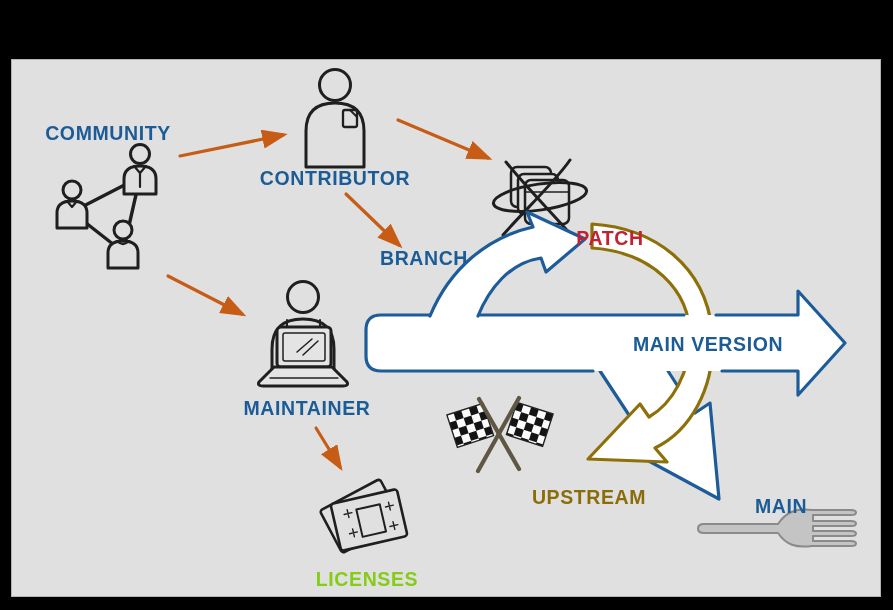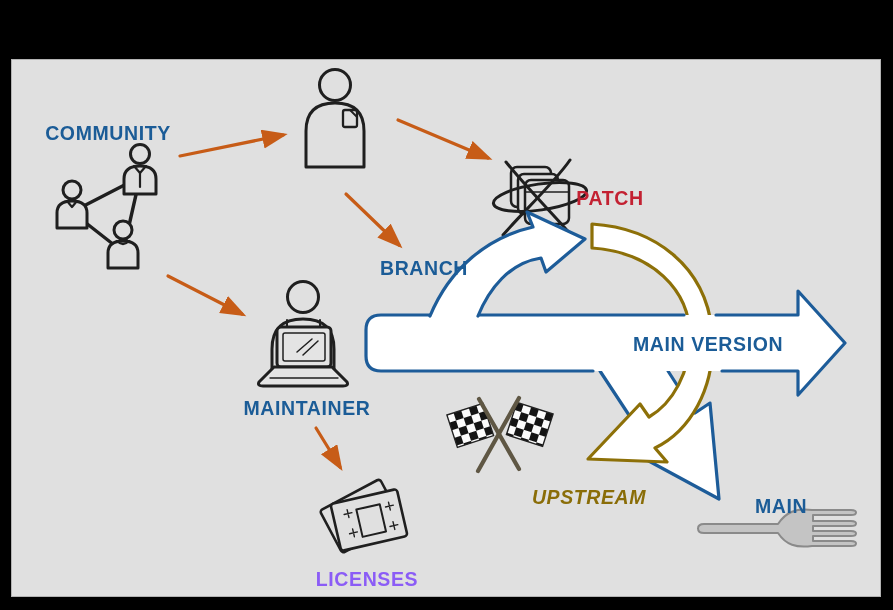--- a/index.html
+++ b/index.html
@@ -4,23 +4,23 @@
 <style>
   html,body{margin:0;padding:0;background:#000;}
   .stage{position:relative;width:893px;height:598px;background:#000;overflow:hidden;
          font-family:"Liberation Sans", sans-serif;}
   .panel{position:absolute;left:11px;top:59px;width:870px;height:538px;
          background:#e0e0e0;border:1px solid #b3b3b3;box-sizing:border-box;}
   svg.scene{position:absolute;left:0;top:0;width:893px;height:610px;}
   .lbl{position:absolute;transform:translate(-50%,-50%);font-weight:bold;
        font-size:19.5px;letter-spacing:0.6px;white-space:nowrap;z-index:5;}
   .lbl-blue{color:#1b5c97;}
-  .lbl-red{color:#c32132;}
+  .lbl-red{color:#c32132;margin-top:40px;}
   .lbl-olive{color:#8a6d08;}
-  .lbl-black{color:#8b5cf6;}
+  .lbl-black{color:#84cc16;}
 </style>
 </head>
 <body>
 
 <div class="stage">
   <div class="panel"></div>
 
   <svg class="scene" viewBox="0 0 893 610">
     <defs>
       <pattern id="checks" width="16" height="16" patternUnits="userSpaceOnUse">
@@ -155,20 +155,21 @@
       <path d="M 430 316 C 450 268, 488 237, 533 227
                L 527 212 L 585 239 L 546 272 L 541 258
                C 509 263, 489 289, 478 316 Z" fill="#ffffff" stroke="none"></path>
       <path d="M 430 316 C 450 268, 488 237, 533 227
                L 527 212 L 585 239 L 546 272 L 541 258
                C 509 263, 489 289, 478 316" fill="none" stroke="#1d5c99" stroke-width="3.2" stroke-linejoin="round" stroke-linecap="round"></path>
     </g>
   </svg>
 
   <div class="lbl lbl-blue" style="left:108px;top:133px;">COMMUNITY</div>
-  <div class="lbl lbl-blue" style="left:424px;top:268px;">BRANCH</div>
+  <div class="lbl lbl-blue" style="left:335px;top:178px;">CONTRIBUTOR</div>
+  <div class="lbl lbl-blue" style="left:424px;top:258px;">BRANCH</div>
   <div class="lbl lbl-red" style="left:610px;top:198px;">PATCH</div>
   <div class="lbl lbl-blue" style="left:708px;top:344px;">MAIN VERSION</div>
   <div class="lbl lbl-blue" style="left:307px;top:408px;">MAINTAINER</div>
-  <div class="lbl lbl-olive" style="left:589px;top:497px;font-style:italic;">UPSTREAM</div>
+  <div class="lbl lbl-olive" style="left:589px;top:497px;">UPSTREAM</div>
   <div class="lbl lbl-blue" style="left:781px;top:506px;">MAIN</div>
   <div class="lbl lbl-black" style="left:367px;top:579px;">LICENSES</div>
 </div>
 
 </body></html>

